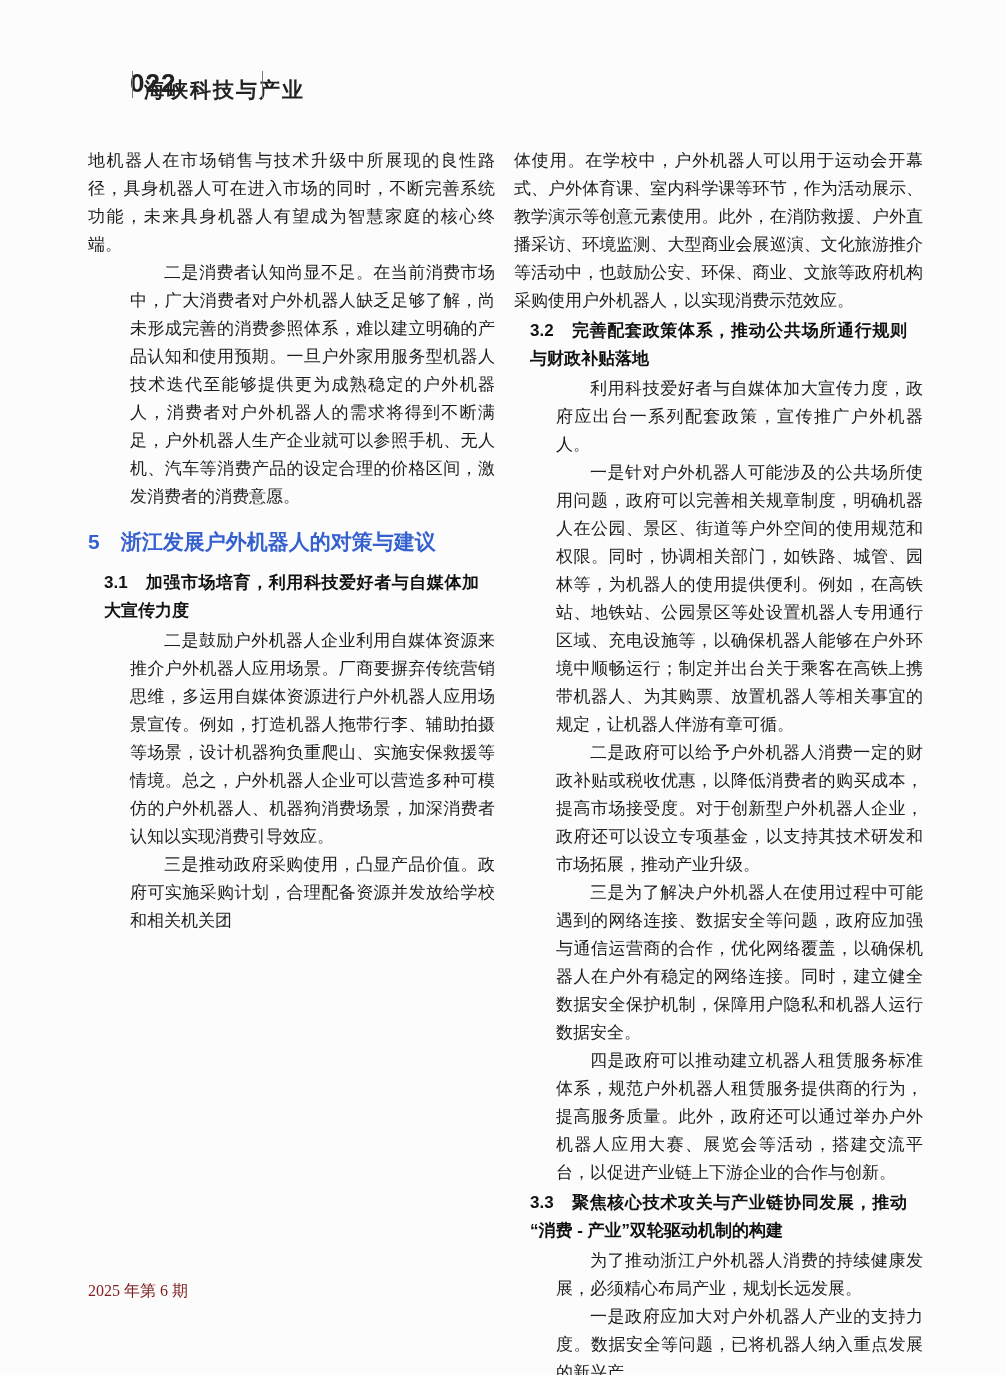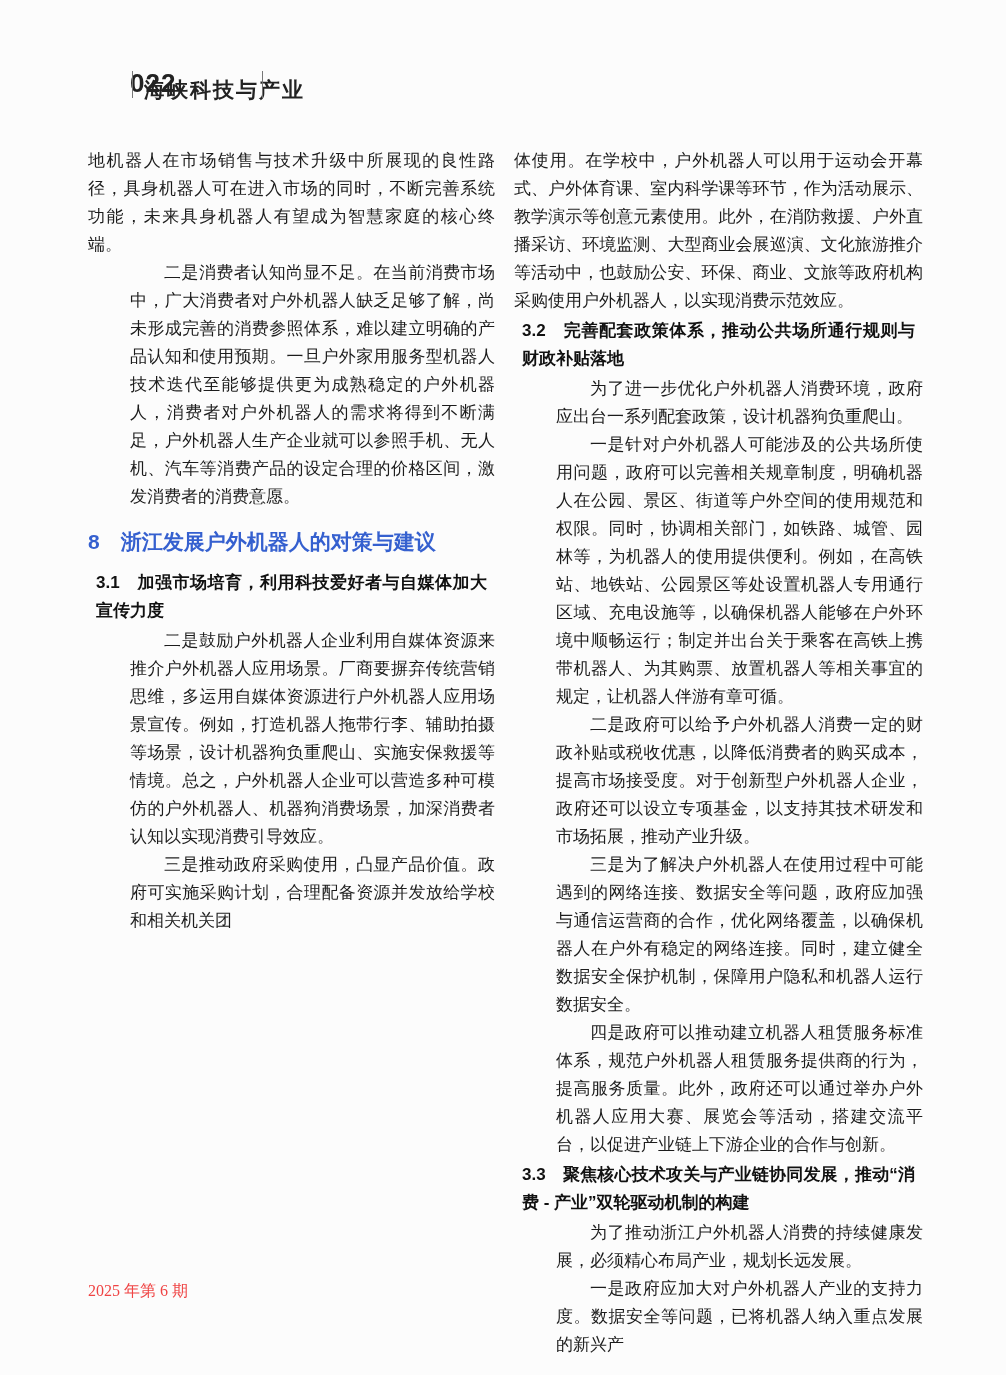--- a/index.html
+++ b/index.html
@@ -44,51 +44,51 @@
 
   .col h2.h1 {
     font-family:"Liberation Sans","DejaVu Sans",sans-serif;
     color:var(--accent,#3560cf);
     font-size:21px; line-height:30px; font-weight:bold;
     margin:16px 0 12px; text-align:left;
   }
   .col h3.h2 {
     font-family:"Liberation Sans","DejaVu Sans",sans-serif;
     font-size:17px; line-height:28px; font-weight:bold;
-    margin:2px 8px 2px; text-align:justify; color:#111;
+    margin:2px 16px 2px; text-align:justify; color:#111;
   }
 
   
   .footer {
     position:absolute; left:88px; top:1281px;
-    font-size:16px; color:#ef4444;
+    font-size:16px; color:#7f1d1d;
   }
 </style>
 </head>
 <body>
 
 <div class="page">
 
   <div class="page-num">022</div>
   <div class="hdr-bar b1"></div>
   <div class="journal">海峡科技与产业</div>
   <div class="hdr-bar b2"></div>
 
   <div class="col" id="left-col">
       <p class="cont">地机器人在市场销售与技术升级中所展现的良性路径，具身机器人可在进入市场的同时，不断完善系统功能，未来具身机器人有望成为智慧家庭的核心终端。</p>
       <p class="para">二是消费者认知尚显不足。在当前消费市场中，广大消费者对户外机器人缺乏足够了解，尚未形成完善的消费参照体系，难以建立明确的产品认知和使用预期。一旦户外家用服务型机器人技术迭代至能够提供更为成熟稳定的户外机器人，消费者对户外机器人的需求将得到不断满足，户外机器人生产企业就可以参照手机、无人机、汽车等消费产品的设定合理的价格区间，激发消费者的消费意愿。</p>
-      <h2 class="h1">8　浙江发展户外机器人的对策与建议</h2>
+      <h2 class="h1">5　浙江发展户外机器人的对策与建议</h2>
       <h3 class="h2">3.1　加强市场培育，利用科技爱好者与自媒体加大宣传力度</h3>
       <p class="para">二是鼓励户外机器人企业利用自媒体资源来推介户外机器人应用场景。厂商要摒弃传统营销思维，多运用自媒体资源进行户外机器人应用场景宣传。例如，打造机器人拖带行李、辅助拍摄等场景，设计机器狗负重爬山、实施安保救援等情境。总之，户外机器人企业可以营造多种可模仿的户外机器人、机器狗消费场景，加深消费者认知以实现消费引导效应。</p>
       <p class="para">三是推动政府采购使用，凸显产品价值。政府可实施采购计划，合理配备资源并发放给学校和相关机关团</p>
     </div>
   <div class="col" id="right-col">
       <p class="cont">体使用。在学校中，户外机器人可以用于运动会开幕式、户外体育课、室内科学课等环节，作为活动展示、教学演示等创意元素使用。此外，在消防救援、户外直播采访、环境监测、大型商业会展巡演、文化旅游推介等活动中，也鼓励公安、环保、商业、文旅等政府机构采购使用户外机器人，以实现消费示范效应。</p>
       <h3 class="h2">3.2　完善配套政策体系，推动公共场所通行规则与财政补贴落地</h3>
-      <p class="para">为了进一步优化户外机器人消费环境，政府应出台一系列配套政策，设计机器狗负重爬山。</p>
+      <p class="para">利用科技爱好者与自媒体加大宣传力度，政府应出台一系列配套政策，宣传推广户外机器人。</p>
       <p class="para">一是针对户外机器人可能涉及的公共场所使用问题，政府可以完善相关规章制度，明确机器人在公园、景区、街道等户外空间的使用规范和权限。同时，协调相关部门，如铁路、城管、园林等，为机器人的使用提供便利。例如，在高铁站、地铁站、公园景区等处设置机器人专用通行区域、充电设施等，以确保机器人能够在户外环境中顺畅运行；制定并出台关于乘客在高铁上携带机器人、为其购票、放置机器人等相关事宜的规定，让机器人伴游有章可循。</p>
       <p class="para">二是政府可以给予户外机器人消费一定的财政补贴或税收优惠，以降低消费者的购买成本，提高市场接受度。对于创新型户外机器人企业，政府还可以设立专项基金，以支持其技术研发和市场拓展，推动产业升级。</p>
       <p class="para">三是为了解决户外机器人在使用过程中可能遇到的网络连接、数据安全等问题，政府应加强与通信运营商的合作，优化网络覆盖，以确保机器人在户外有稳定的网络连接。同时，建立健全数据安全保护机制，保障用户隐私和机器人运行数据安全。</p>
       <p class="para">四是政府可以推动建立机器人租赁服务标准体系，规范户外机器人租赁服务提供商的行为，提高服务质量。此外，政府还可以通过举办户外机器人应用大赛、展览会等活动，搭建交流平台，以促进产业链上下游企业的合作与创新。</p>
       <h3 class="h2">3.3　聚焦核心技术攻关与产业链协同发展，推动“消费 - 产业”双轮驱动机制的构建</h3>
       <p class="para">为了推动浙江户外机器人消费的持续健康发展，必须精心布局产业，规划长远发展。</p>
       <p class="para">一是政府应加大对户外机器人产业的支持力度。数据安全等问题，已将机器人纳入重点发展的新兴产</p>
     </div>
 
   <div class="footer">2025 年第 6 期</div>

